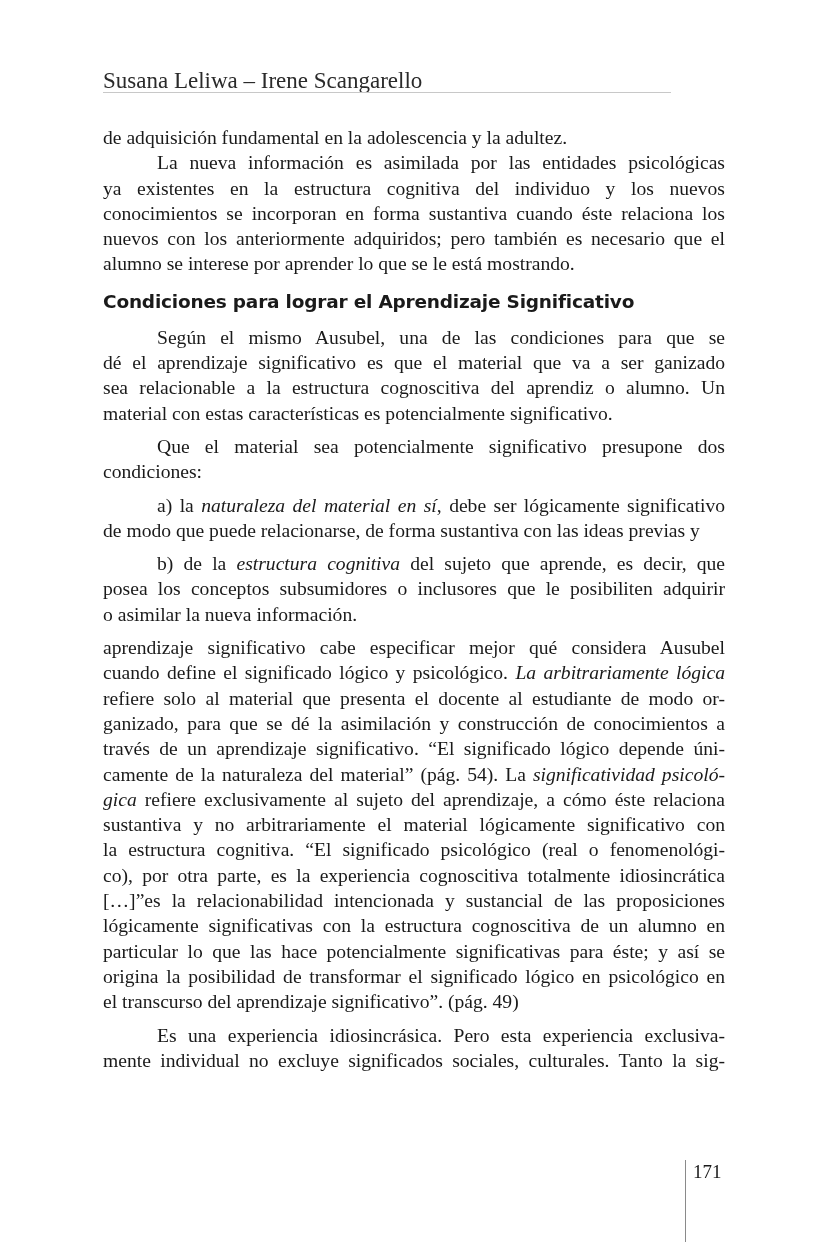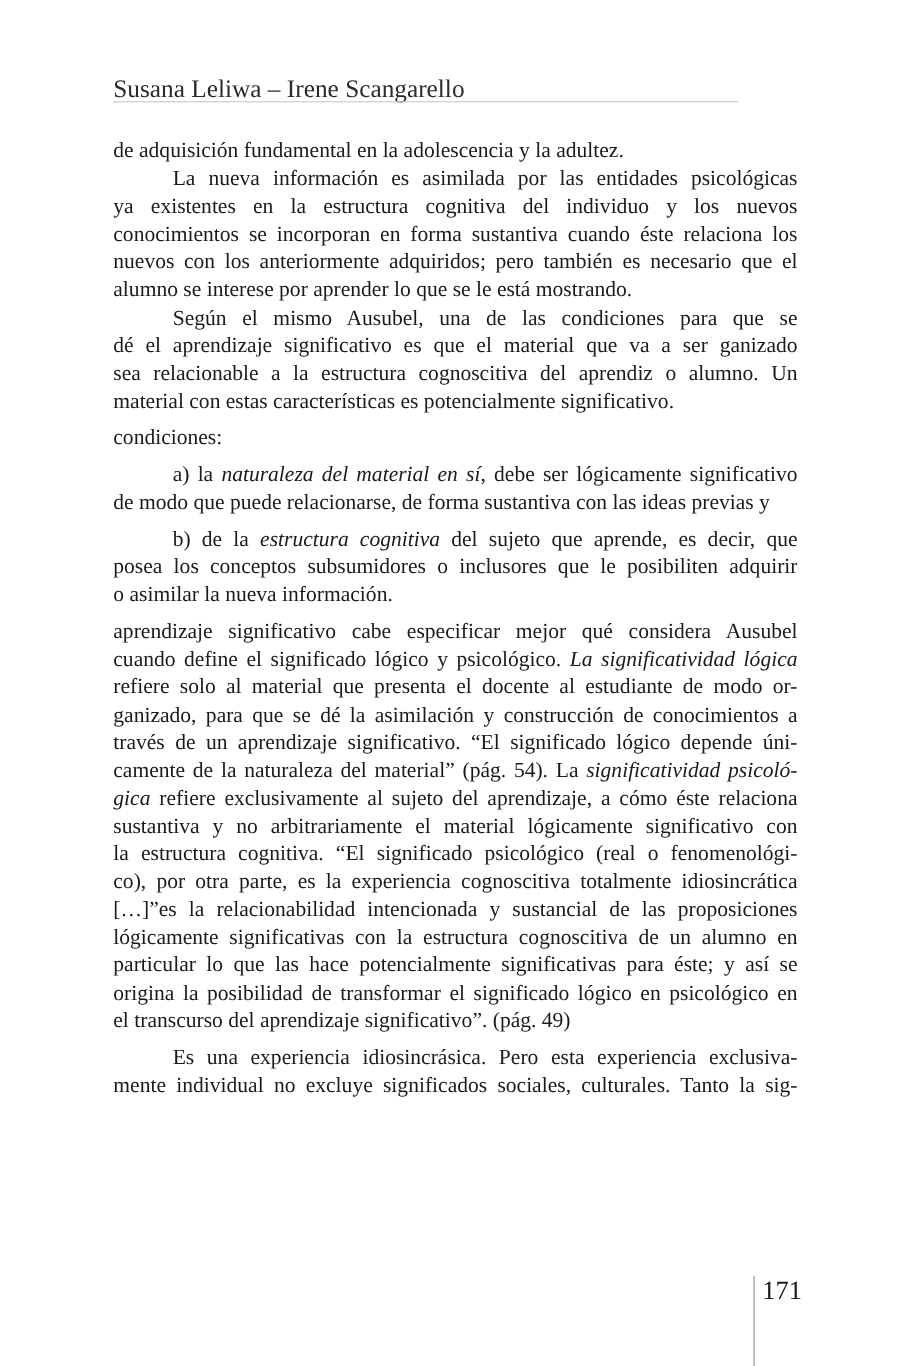--- a/index.html
+++ b/index.html
@@ -74,21 +74,21 @@
     left: 685px;
     top: 1160px;
     width: 1px;
     height: 82px;
     background: #8a8a8a;
   }
   .page-number {
     position: absolute;
     left: 693px;
     top: 1161px;
-    font-size: 24px;
+    font-size: 19px;
     color: #1a1a1a;
   }
 </style>
 </head>
 <body>
 
 <div class="running-header">Susana Leliwa – Irene Scangarello</div>
 <div class="header-rule"></div>
 
 <div class="body-text">
@@ -98,50 +98,52 @@
   </div>
 
   <div>
     <span class="line indent">La nueva información es asimilada por las entidades psicológicas</span>
     <span class="line">ya existentes en la estructura cognitiva del individuo y los nuevos</span>
     <span class="line">conocimientos se incorporan en forma sustantiva cuando éste relaciona los</span>
     <span class="line">nuevos con los anteriormente adquiridos; pero también es necesario que el</span>
     <span class="line last">alumno se interese por aprender lo que se le está mostrando.</span>
   </div>
 
+  <h2 class="section-heading">Condiciones para lograr el Aprendizaje Significativo</h2>
 
   <div>
     <span class="line indent">Según el mismo Ausubel, una de las condiciones para que se</span>
     <span class="line">dé el aprendizaje significativo es que el material que va a ser ganizado</span>
     <span class="line">sea relacionable a la estructura cognoscitiva del aprendiz o alumno. Un</span>
     <span class="line last">material con estas características es potencialmente significativo.</span>
   </div>
   <span class="para-gap"></span>
 
   <div>
+    <span class="line indent">Que el material sea potencialmente significativo presupone dos</span>
     <span class="line last">condiciones:</span>
   </div>
   <span class="para-gap"></span>
 
   <div>
     <span class="line indent"><span>a) la </span><em>naturaleza del material en sí</em><span>, debe ser lógicamente significativo</span></span>
     <span class="line last">de modo que puede relacionarse, de forma sustantiva con las ideas previas y</span>
   </div>
   <span class="para-gap"></span>
 
   <div>
     <span class="line indent"><span>b) de la </span><em>estructura cognitiva</em><span> del sujeto que aprende, es decir, que</span></span>
     <span class="line">posea los conceptos subsumidores o inclusores que le posibiliten adquirir</span>
     <span class="line last">o asimilar la nueva información.</span>
   </div>
   <span class="para-gap"></span>
 
   <div>
     <span class="line">aprendizaje significativo cabe especificar mejor qué considera Ausubel</span>
-    <span class="line"><span>cuando define el significado lógico y psicológico. </span><em>La significatividad lógica</em></span>
+    <span class="line"><span>cuando define el significado lógico y psicológico. </span><em>La arbitrariamente lógica</em></span>
     <span class="line">refiere solo al material que presenta el docente al estudiante de modo or-</span>
     <span class="line">ganizado, para que se dé la asimilación y construcción de conocimientos a</span>
     <span class="line">través de un aprendizaje significativo. “El significado lógico depende úni-</span>
     <span class="line"><span>camente de la naturaleza del material” (pág. 54). La </span><em>significatividad psicoló-</em></span>
     <span class="line"><em>gica</em><span> refiere exclusivamente al sujeto del aprendizaje, a cómo éste relaciona</span></span>
     <span class="line">sustantiva y no arbitrariamente el material lógicamente significativo con</span>
     <span class="line">la estructura cognitiva. “El significado psicológico (real o fenomenológi-</span>
     <span class="line">co), por otra parte, es la experiencia cognoscitiva totalmente idiosincrática</span>
     <span class="line">[…]”es la relacionabilidad intencionada y sustancial de las proposiciones</span>
     <span class="line">lógicamente significativas con la estructura cognoscitiva de un alumno en</span>

